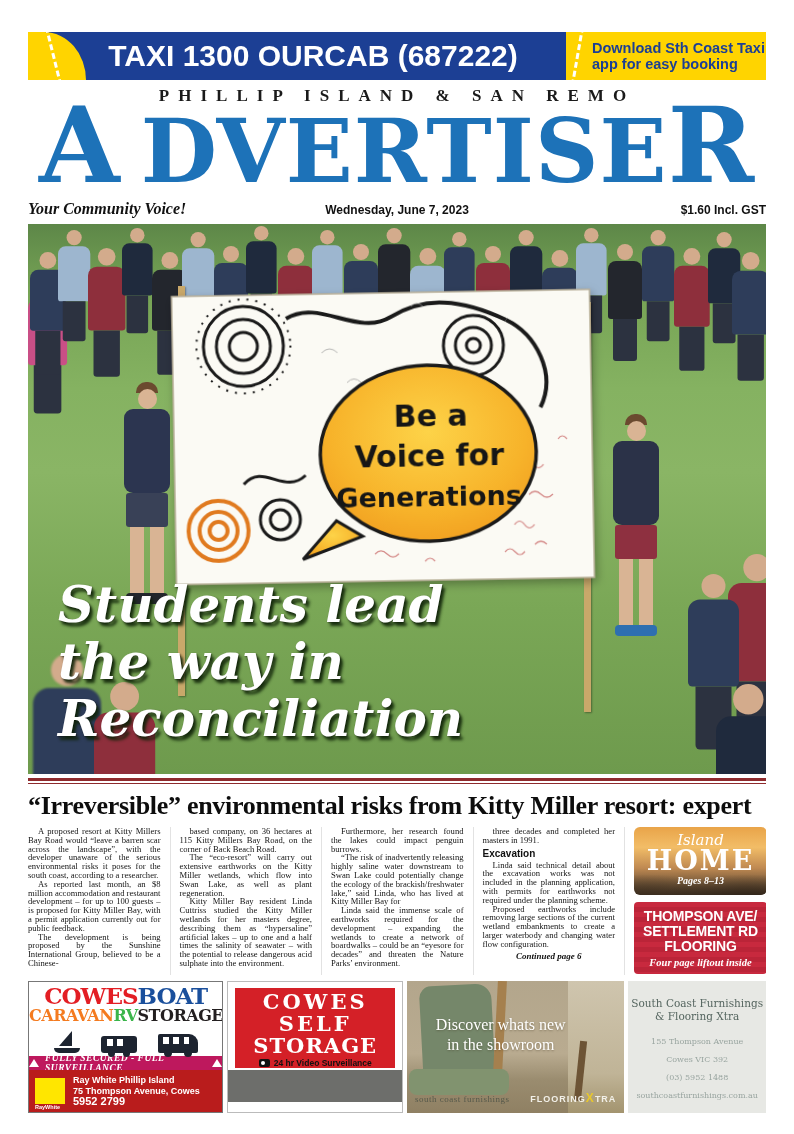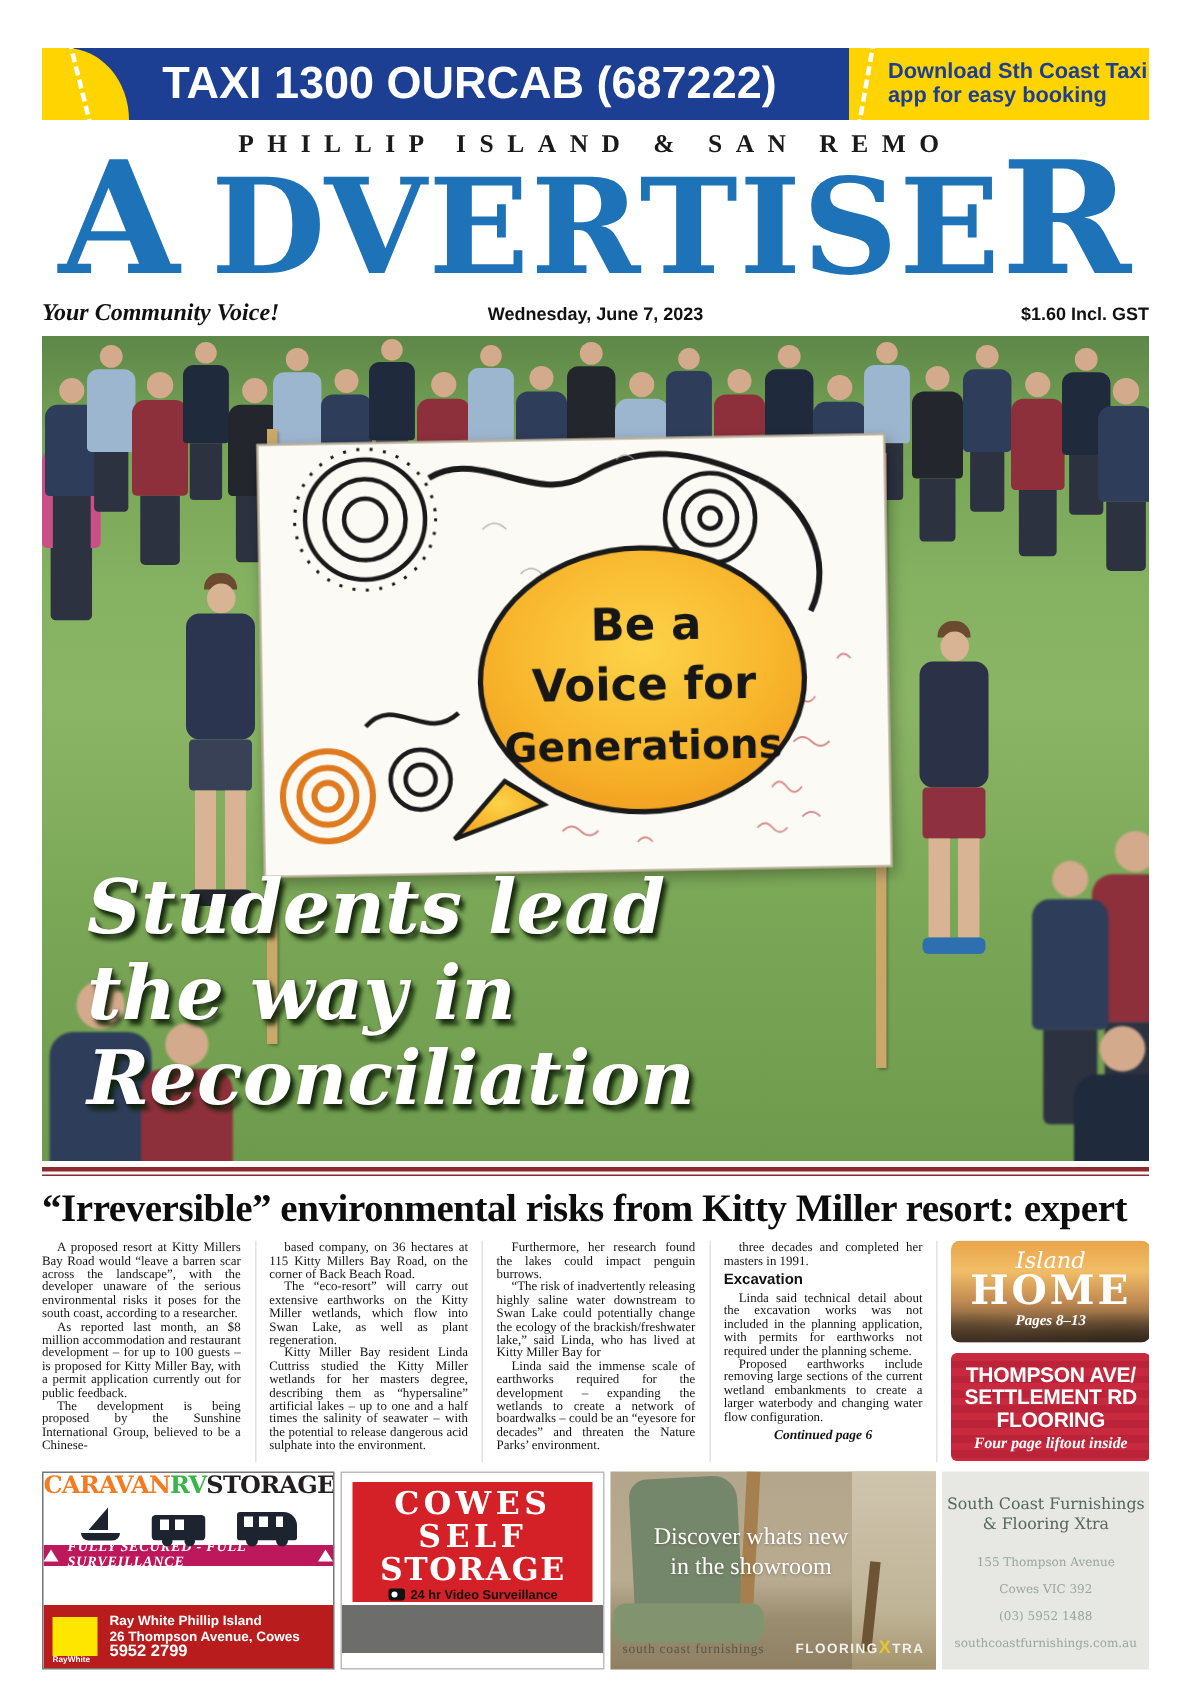--- a/index.html
+++ b/index.html
@@ -435,39 +435,42 @@
         <div class="l">SETTLEMENT RD</div>
         <div class="l">FLOORING</div>
         <div class="sub">Four page liftout inside</div>
       </div>
     </div>
   </div>
 
   <div class="ads">
 
     <div class="ad ad-boat">
+      <div class="boat-line1">
+        <span style="color:#e31e24;">COWES</span><span style="color:#1a4f9c;">BOAT</span>
+      </div>
       <div class="boat-line2">
         <span style="color:#f47b20;">CARAVAN</span><span style="color:#3ab54a;">RV</span><span style="color:#231f20;">STORAGE</span>
       </div>
       <div class="veh-row">
         <div class="icon-sail"></div>
         <div class="icon-trailer"></div>
         <div class="icon-rv"></div>
       </div>
       <div class="secured">
         <span class="sail-mini"></span>
         <span>FULLY SECURED - FULL SURVEILLANCE</span>
         <span class="sail-mini"></span>
       </div>
       <div class="rw-bar">
         <div class="rw-logo"></div>
         <div class="rw-logo-label">RayWhite</div>
         <div class="rw-text">
           <div>Ray White Phillip Island</div>
-          <div>26 Thompson Avenue, Cowes</div>
+          <div>75 Thompson Avenue, Cowes</div>
           <div class="ph">5952 2799</div>
         </div>
       </div>
     </div>
 
     <div class="ad ad-self">
       <div class="self-red">
         <div class="l1">COWES</div>
         <div class="l2">SELF</div>
         <div class="l3">STORAGE</div>

